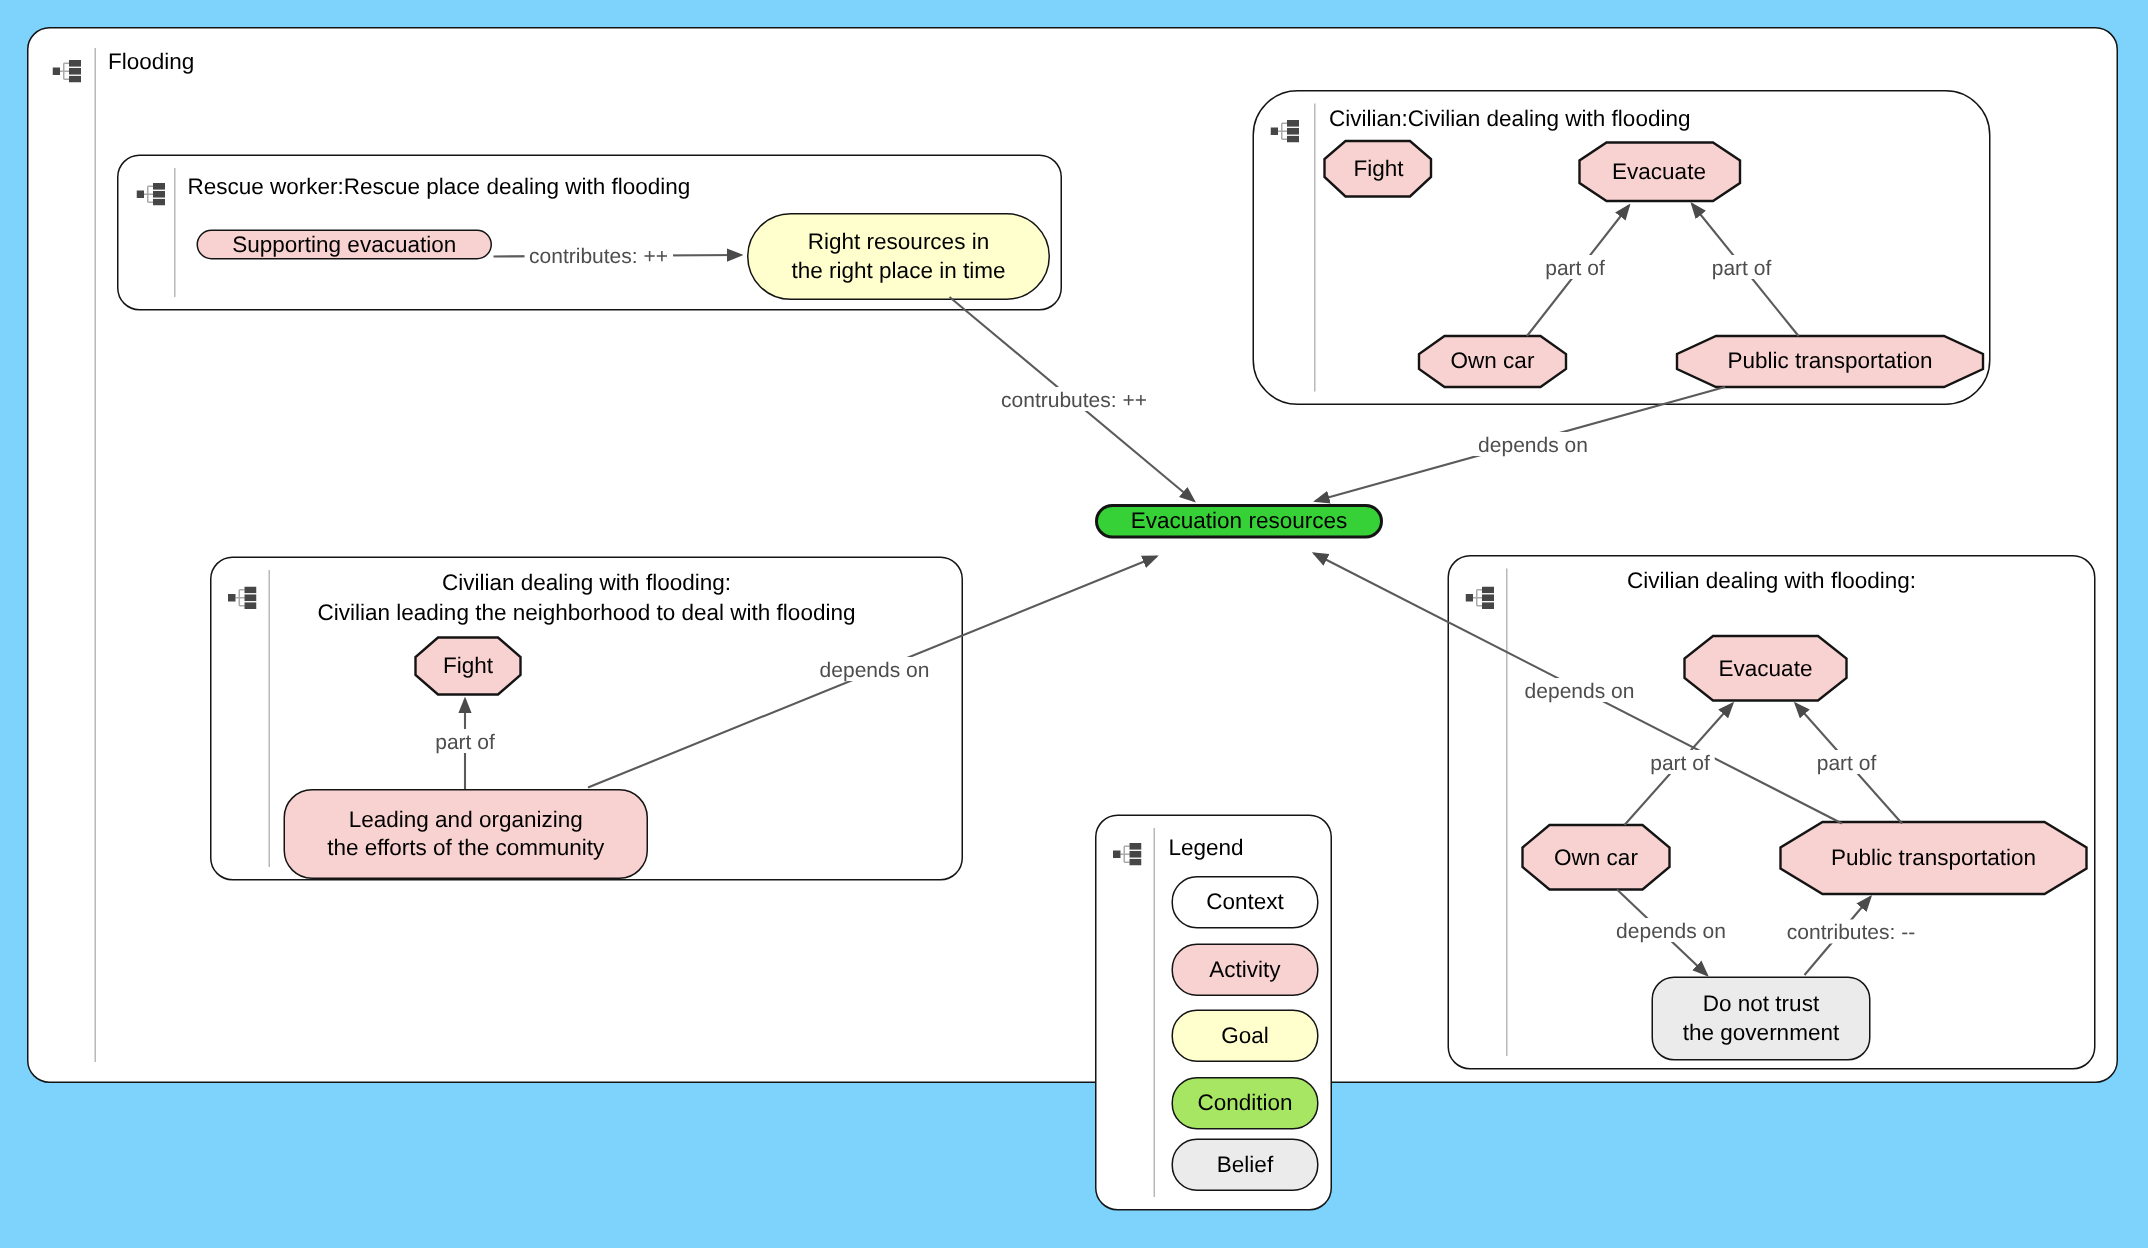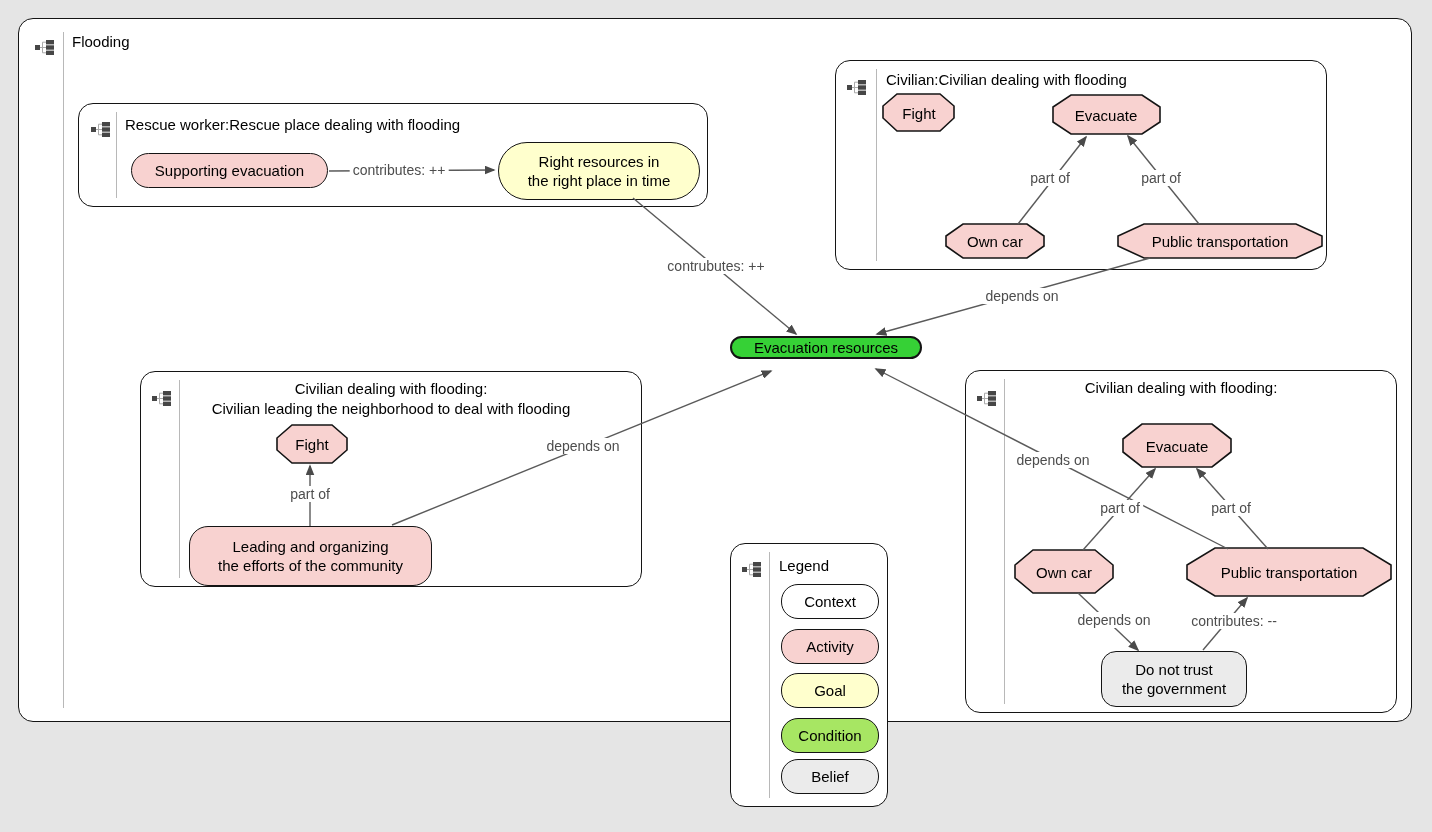--- a/index.html
+++ b/index.html
@@ -1,17 +1,17 @@
 <!DOCTYPE html>
 <html><head>
 <meta charset="utf-8">
 <style>
   html,body{margin:0;padding:0;background:#fff;}
   .stage{
-    position:relative;width:1432px;height:832px;background:#e5e5e5;overflow:hidden;
+    position:relative;width:1432px;height:832px;background:#7dd3fc;overflow:hidden;
     font-family:"Liberation Sans", sans-serif;color:#000;
   }
   .box{position:absolute;background:#fff;border:1.8px solid #141414;border-radius:15px;box-sizing:border-box;}
   .vline{position:absolute;width:1px;background:#b8b8b8;}
   .ticon{position:absolute;}
   .btitle{position:absolute;font-size:15px;white-space:nowrap;}
   .btitle2{position:absolute;left:0;right:0;text-align:center;font-size:15px;line-height:20px;}
   .pill{
     position:absolute;border:1.7px solid #141414;box-sizing:border-box;
     display:flex;align-items:center;justify-content:center;text-align:center;
@@ -56,21 +56,21 @@
       <path d="M5 7.5 H7.5 M7.5 2.2 V12.8 M7.5 2.2 H11 M7.5 7.5 H11 M7.5 12.8 H11" stroke="#aaaaaa" stroke-width="1" fill="none"></path>
       <rect x="0" y="5" width="5" height="5" fill="#464646"></rect>
       <rect x="11" y="0" width="8" height="4.4" fill="#464646"></rect>
       <rect x="11" y="5.3" width="8" height="4.4" fill="#464646"></rect>
       <rect x="11" y="10.6" width="8" height="4.4" fill="#464646"></rect>
     </svg>
     <div class="vline" style="left:37px;top:8px;bottom:8px;"></div>
     <div class="btitle" style="left:46px;top:12px;">Rescue worker:Rescue place dealing with flooding</div>
   </div>
 
-  <div class="box" style="left:835px;top:60px;width:492px;height:210px;">
+  <div class="box" style="left:835px;top:60px;width:492px;height:210px;border-radius:30px;">
     <svg class="ticon" style="left:11px;top:19px;" width="19" height="15" viewBox="0 0 19 15">
       <path d="M5 7.5 H7.5 M7.5 2.2 V12.8 M7.5 2.2 H11 M7.5 7.5 H11 M7.5 12.8 H11" stroke="#aaaaaa" stroke-width="1" fill="none"></path>
       <rect x="0" y="5" width="5" height="5" fill="#464646"></rect>
       <rect x="11" y="0" width="8" height="4.4" fill="#464646"></rect>
       <rect x="11" y="5.3" width="8" height="4.4" fill="#464646"></rect>
       <rect x="11" y="10.6" width="8" height="4.4" fill="#464646"></rect>
     </svg>
     <div class="vline" style="left:40px;top:8px;bottom:8px;"></div>
     <div class="btitle" style="left:50px;top:10px;">Civilian:Civilian dealing with flooding</div>
   </div>
@@ -114,21 +114,21 @@
     </svg>
     <div class="vline" style="left:38px;top:8px;bottom:8px;"></div>
     <div class="btitle" style="left:48px;top:13px;">Legend</div>
     <div class="lpill white" style="top:40px;">Context</div>
     <div class="lpill pink" style="top:85px;">Activity</div>
     <div class="lpill yellow" style="top:129px;">Goal</div>
     <div class="lpill lgreen" style="top:174px;">Condition</div>
     <div class="lpill gray" style="top:215px;">Belief</div>
   </div>
 
-  <div class="pill pink" style="left:131px;top:153px;width:197px;height:35px;border-radius:18px;">Supporting evacuation</div>
+  <div class="pill pink" style="left:131px;top:153px;width:197px;height:20px;border-radius:18px;">Supporting evacuation</div>
   <div class="pill yellow" style="left:498px;top:142px;width:202px;height:58px;border-radius:29px;">Right resources in
 the right place in time</div>
   <div class="pill green" style="left:730px;top:336px;width:192px;height:23px;border-radius:17px;border-width:2px;">Evacuation resources</div>
   <div class="pill pink" style="left:189px;top:526px;width:243px;height:60px;border-radius:19px;">Leading and organizing
 the efforts of the community</div>
   <div class="pill gray" style="left:1101px;top:651px;width:146px;height:56px;border-radius:15px;">Do not trust
 the government</div>
 
   <svg class="overlay" width="1432" height="832" viewBox="0 0 1432 832">
     <defs>

